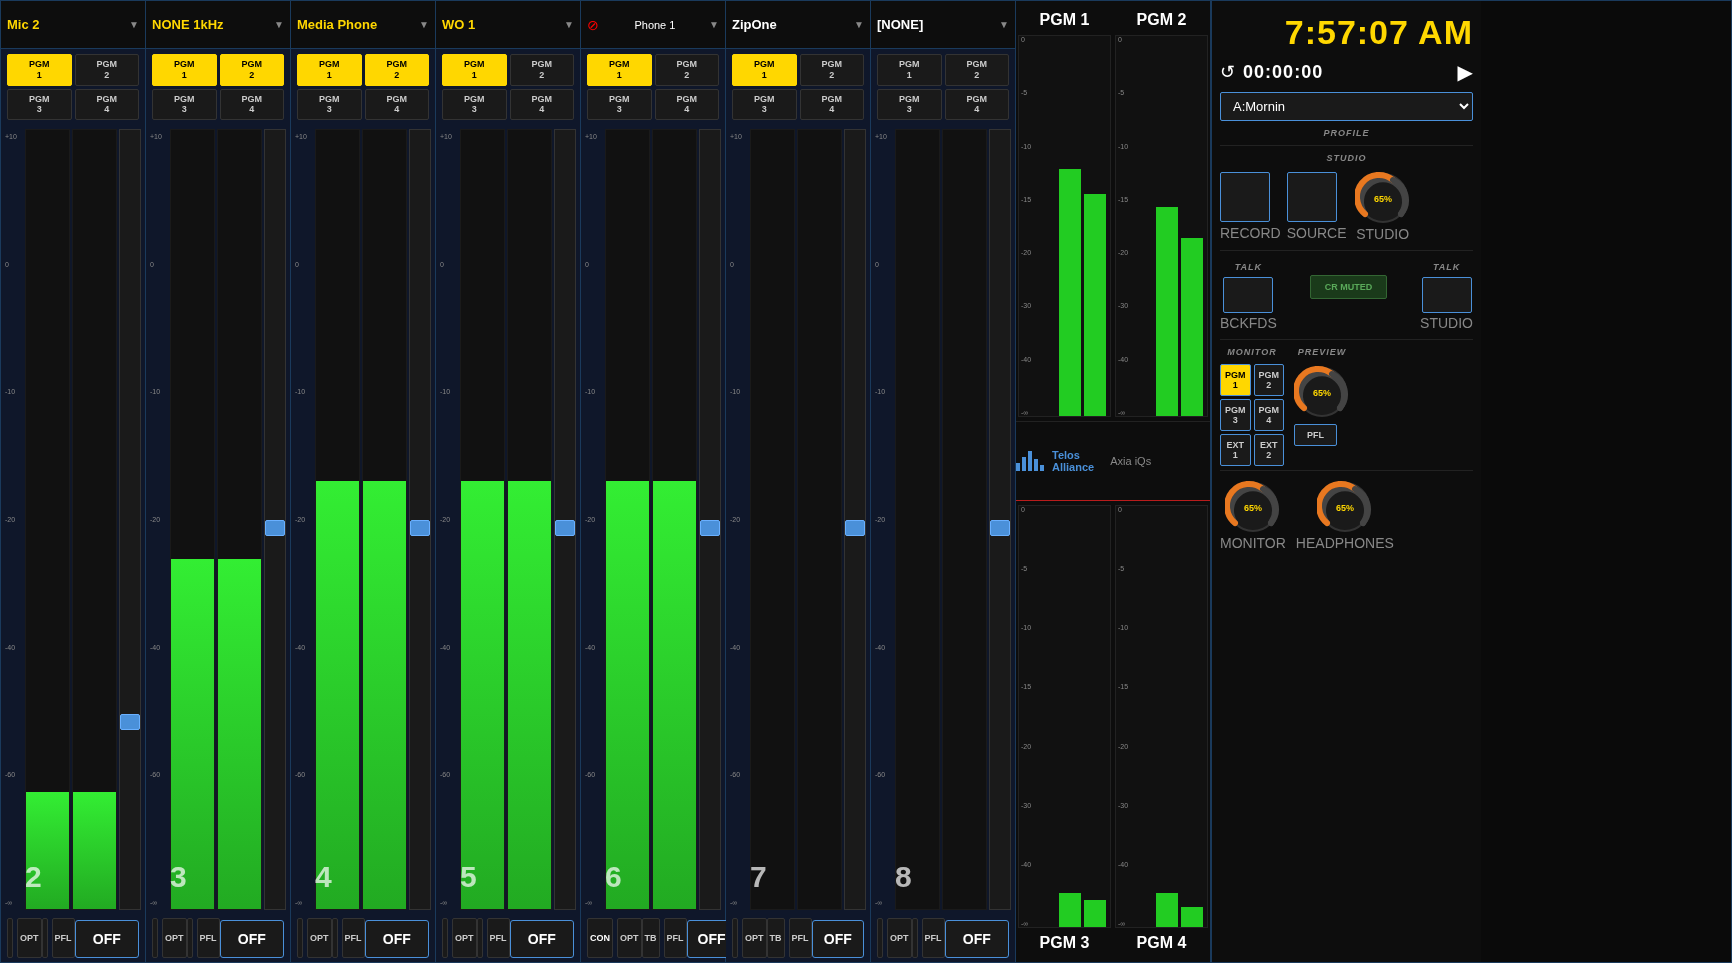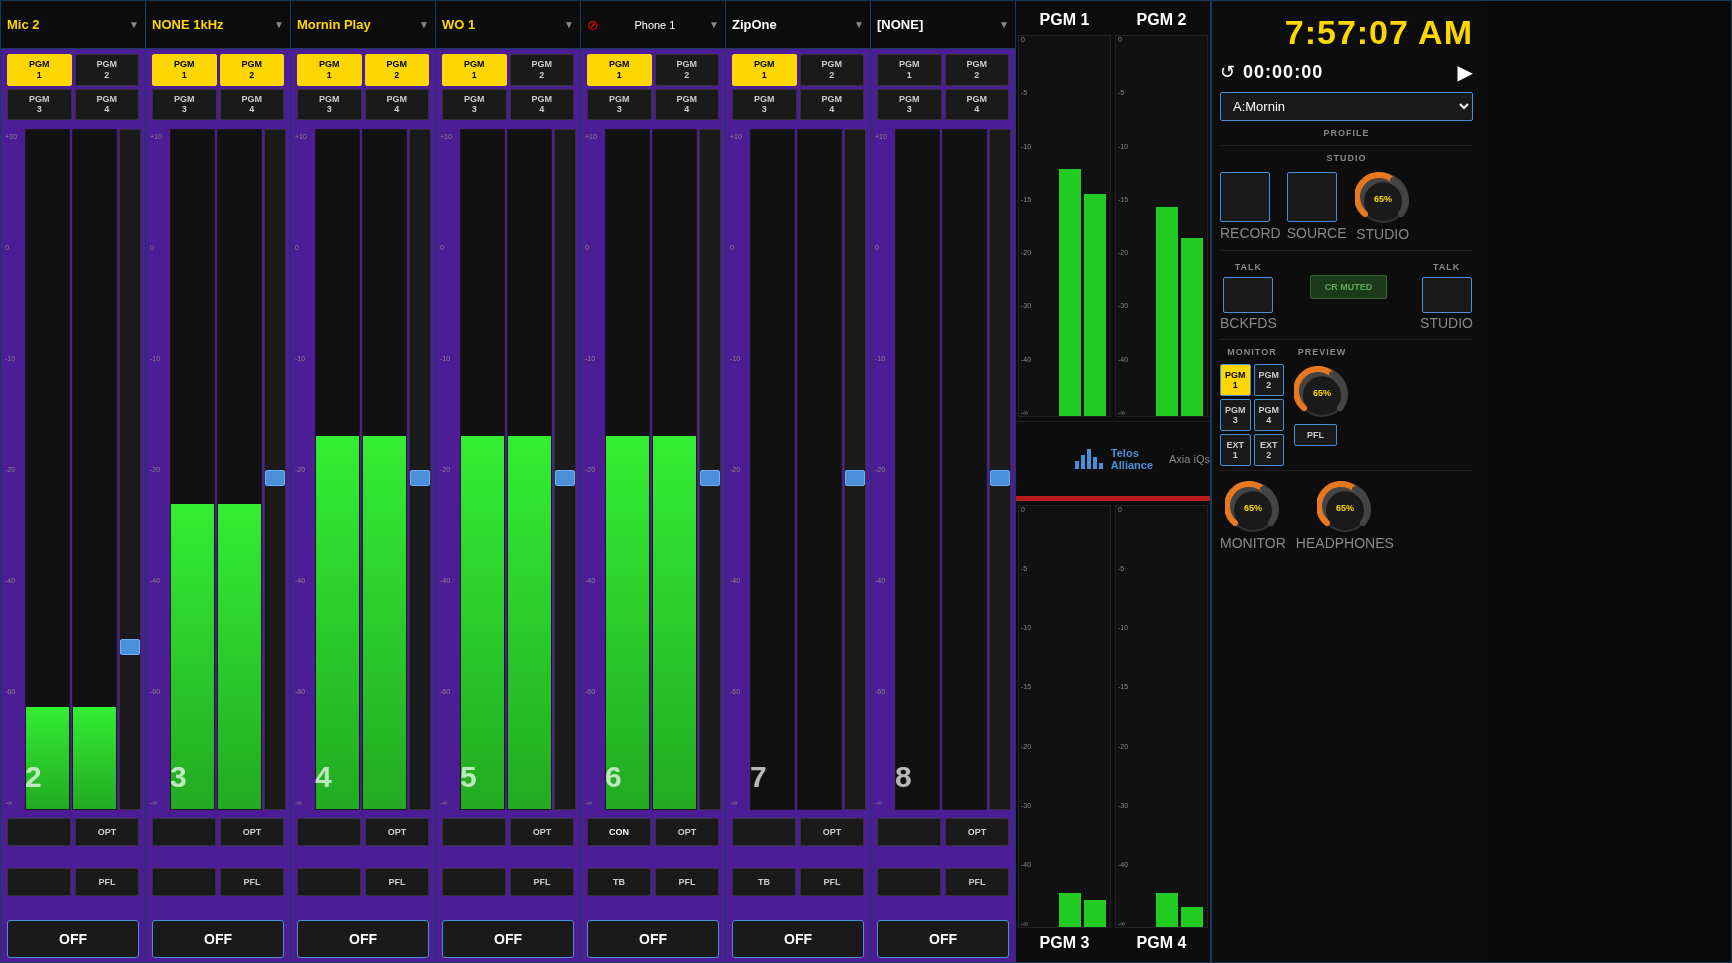--- a/index.html
+++ b/index.html
@@ -17,21 +17,21 @@
     .channels-container {
       display: flex;
       flex-direction: row;
       flex: 1;
       border: 1px solid #1a3a5c;
     }
 
     .channel-strip {
       display: flex;
       flex-direction: column;
-      background: #4c1d95;
+      background: #0f172a;
       border-right: 1px solid #1a3a5c;
       width: 145px;
       min-width: 145px;
     }
 
     .channel-header {
       background: #0d0d0d;
       border-bottom: 1px solid #1a3a5c;
       padding: 4px 6px;
       display: flex;
@@ -82,22 +82,21 @@
       display: flex;
       flex-direction: row;
       padding: 4px;
       gap: 2px;
       position: relative;
     }
 
     .bottom-buttons {
       padding: 4px 6px;
       display: flex;
-      flex-direction: column;
-      gap: 22px;
+      gap: 0;
     }
 
     .btn-row {
       display: flex;
       flex-direction: row;
       gap: 4px;
     }
 
     .small-btn {
       flex: 1;
@@ -146,25 +145,25 @@
       color: #fff;
       font-size: 16px;
       font-weight: bold;
       text-align: center;
       padding: 6px 0;
     }
 
     .logo-area {
       height: 80px;
       display: flex;
-      align-items: flex-end;
+      align-items: flex-start;
       justify-content: center;
       flex-direction: column;
       border-top: 1px solid #222;
-      border-bottom: 5px solid #b91c1c;
+      border-bottom: 1px solid #b91c1c;
     }
 
     
     .right-panel {
       width: 270px;
       min-width: 270px;
       background: #0d0d0d;
       border-left: 1px solid #1a3a5c;
       display: flex;
       flex-direction: column;
@@ -219,20 +218,21 @@
       margin: 4px 0;
     }
 
     .section-label {
       color: #888;
       font-size: 9px;
       font-weight: bold;
       text-align: center;
       letter-spacing: 1px;
       margin: 3px 0;
+      font-style: italic;
     }
 
     .studio-section {
       display: flex;
       flex-direction: row;
       align-items: center;
       gap: 8px;
       padding: 4px 0;
     }
 
@@ -533,21 +533,21 @@
           </div>
           <div class="btn-row">
             <button class="small-btn"></button>
             <button class="small-btn">PFL</button>
           </div>
           <button class="off-btn">OFF</button>
         </div>
       </div>
       <div class="channel-strip">
         <div class="channel-header">
-          <span style="color:#ffd700;font-size:13px;font-weight:bold;">Mornin Play</span>
+          <span style="color:#ffd700;font-size:13px;font-weight:bold;">Media Phone</span>
           <span class="dropdown-arrow">▼</span>
         </div>
         <div class="pgm-buttons">
           <button class="pgm-btn active">PGM<br>1</button>
           <button class="pgm-btn active">PGM<br>2</button>
           <button class="pgm-btn">PGM<br>3</button>
           <button class="pgm-btn">PGM<br>4</button>
         </div>
         <div class="fader-section" style="min-height: 370px;">
           <div class="scale-col">

